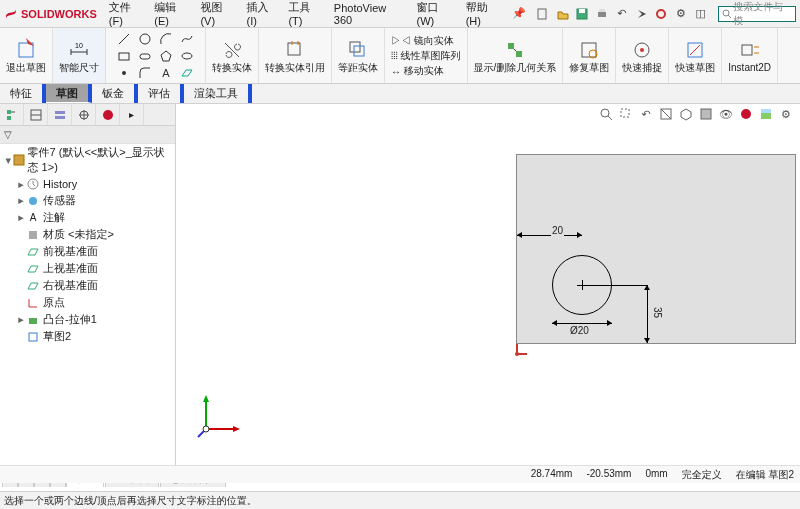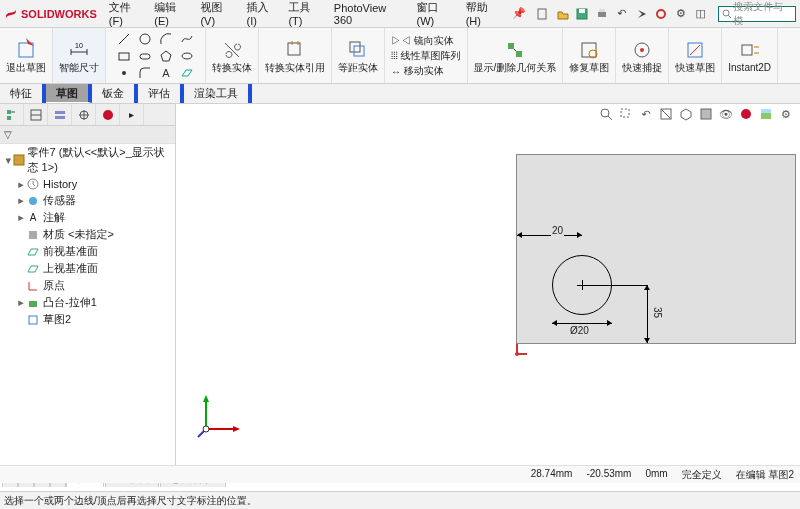--- a/index.html
+++ b/index.html
@@ -409,20 +409,29 @@
             <svg width="12" height="12">
               <path d="M1 9 L4 3 L11 3 L8 9 Z" fill="none" stroke="#3a7"></path>
             </svg>
           </span>
           <span>上视基准面</span>
         </div>
       <div class="node indent1">
           <span class="tg"></span>
           <span class="ni">
             <svg width="12" height="12">
+              <path d="M1 9 L4 3 L11 3 L8 9 Z" fill="none" stroke="#3a7"></path>
+            </svg>
+          </span>
+          <span>右视基准面</span>
+        </div>
+      <div class="node indent1">
+          <span class="tg"></span>
+          <span class="ni">
+            <svg width="12" height="12">
               <line x1="2" y1="10" x2="2" y2="2" stroke="#c33"></line>
               <line x1="2" y1="10" x2="10" y2="10" stroke="#c33"></line>
             </svg>
           </span>
           <span>原点</span>
         </div>
       <div class="node indent1">
           <span class="tg">▸</span>
           <span class="ni">
             <svg width="12" height="12">

